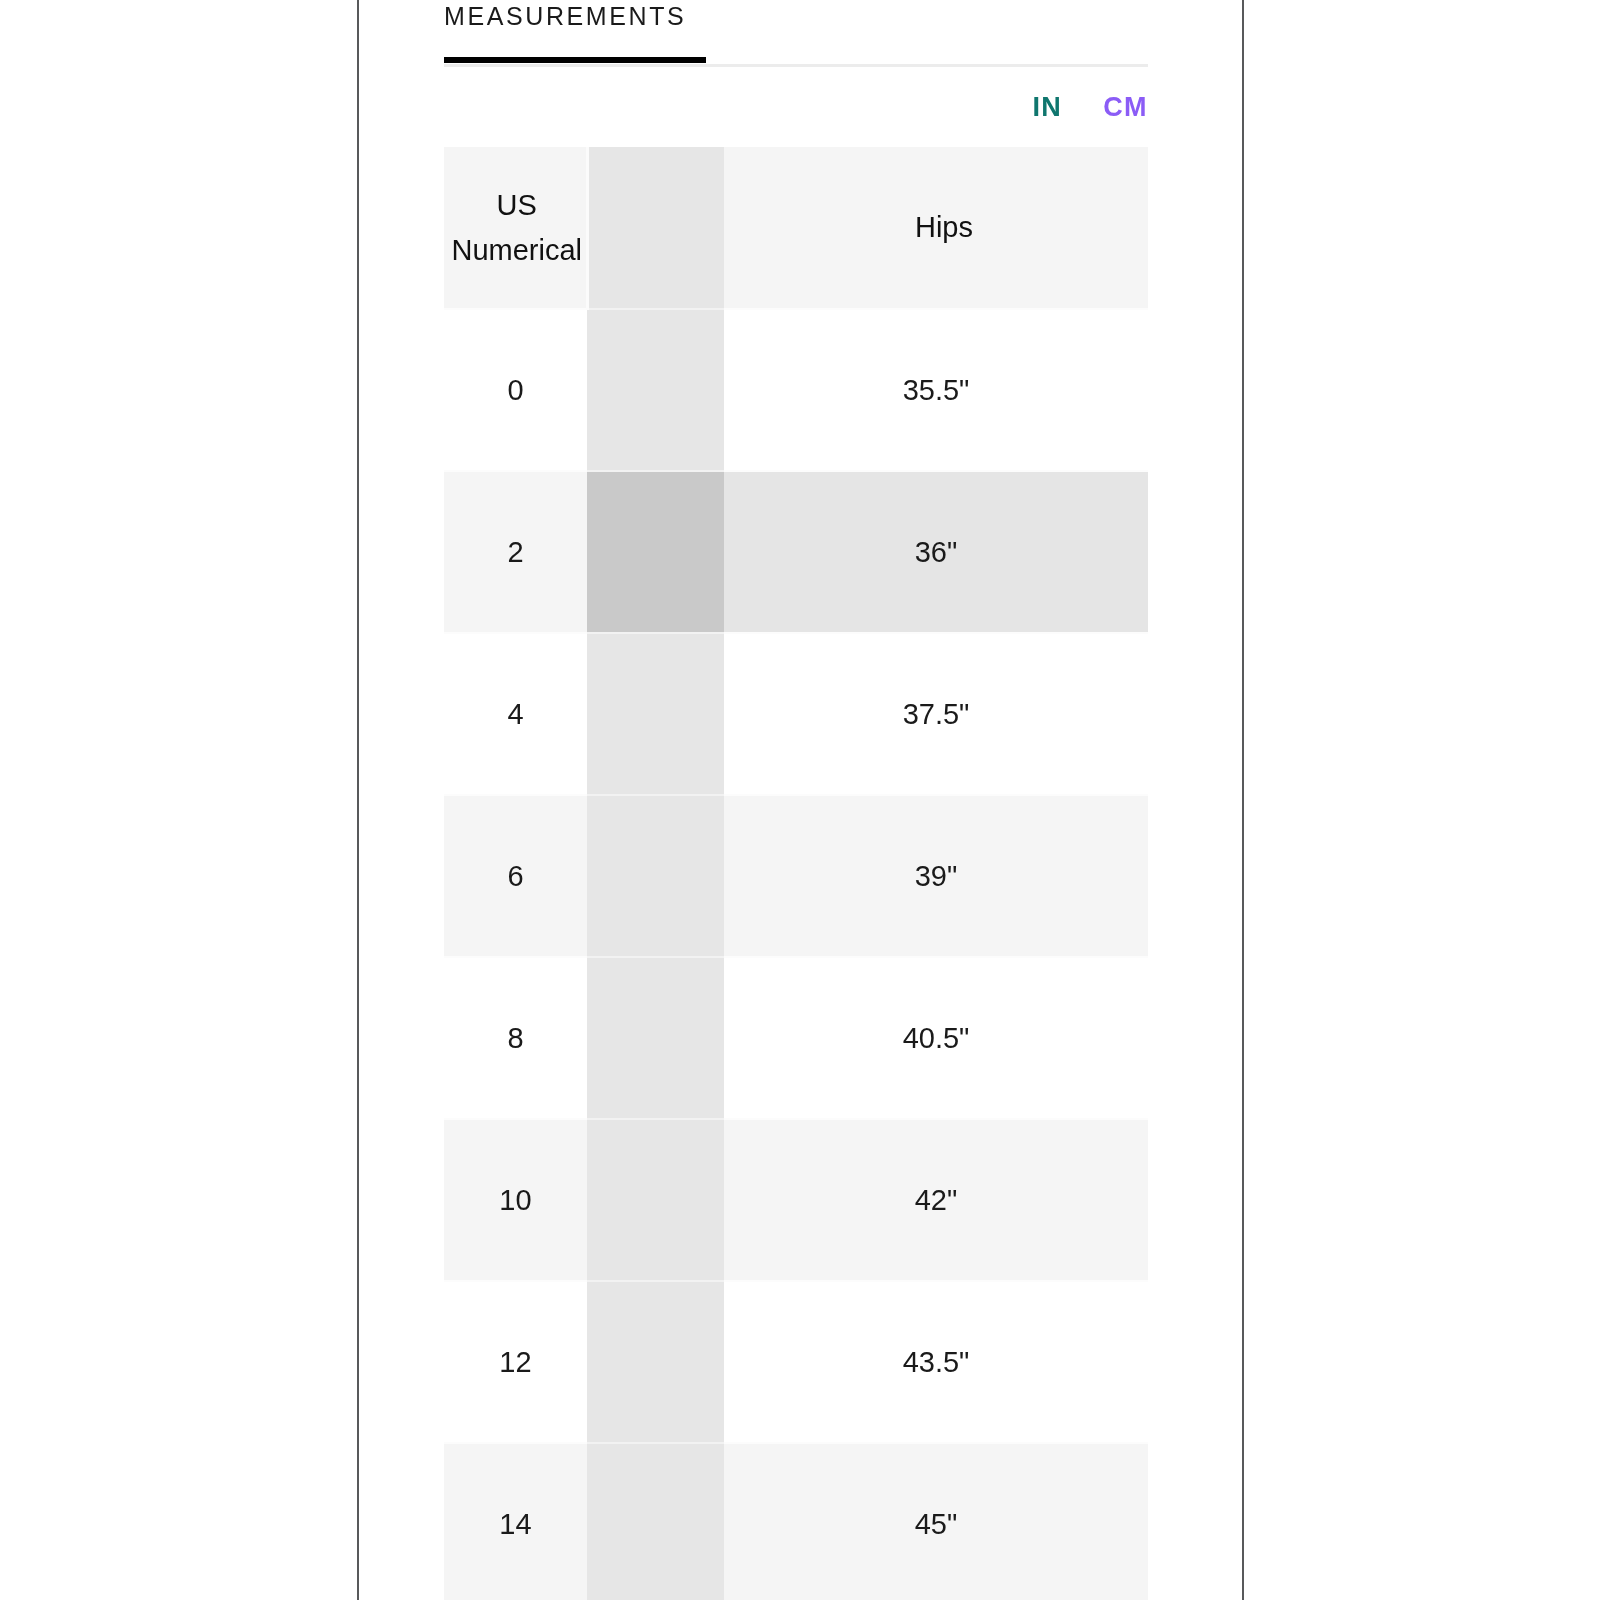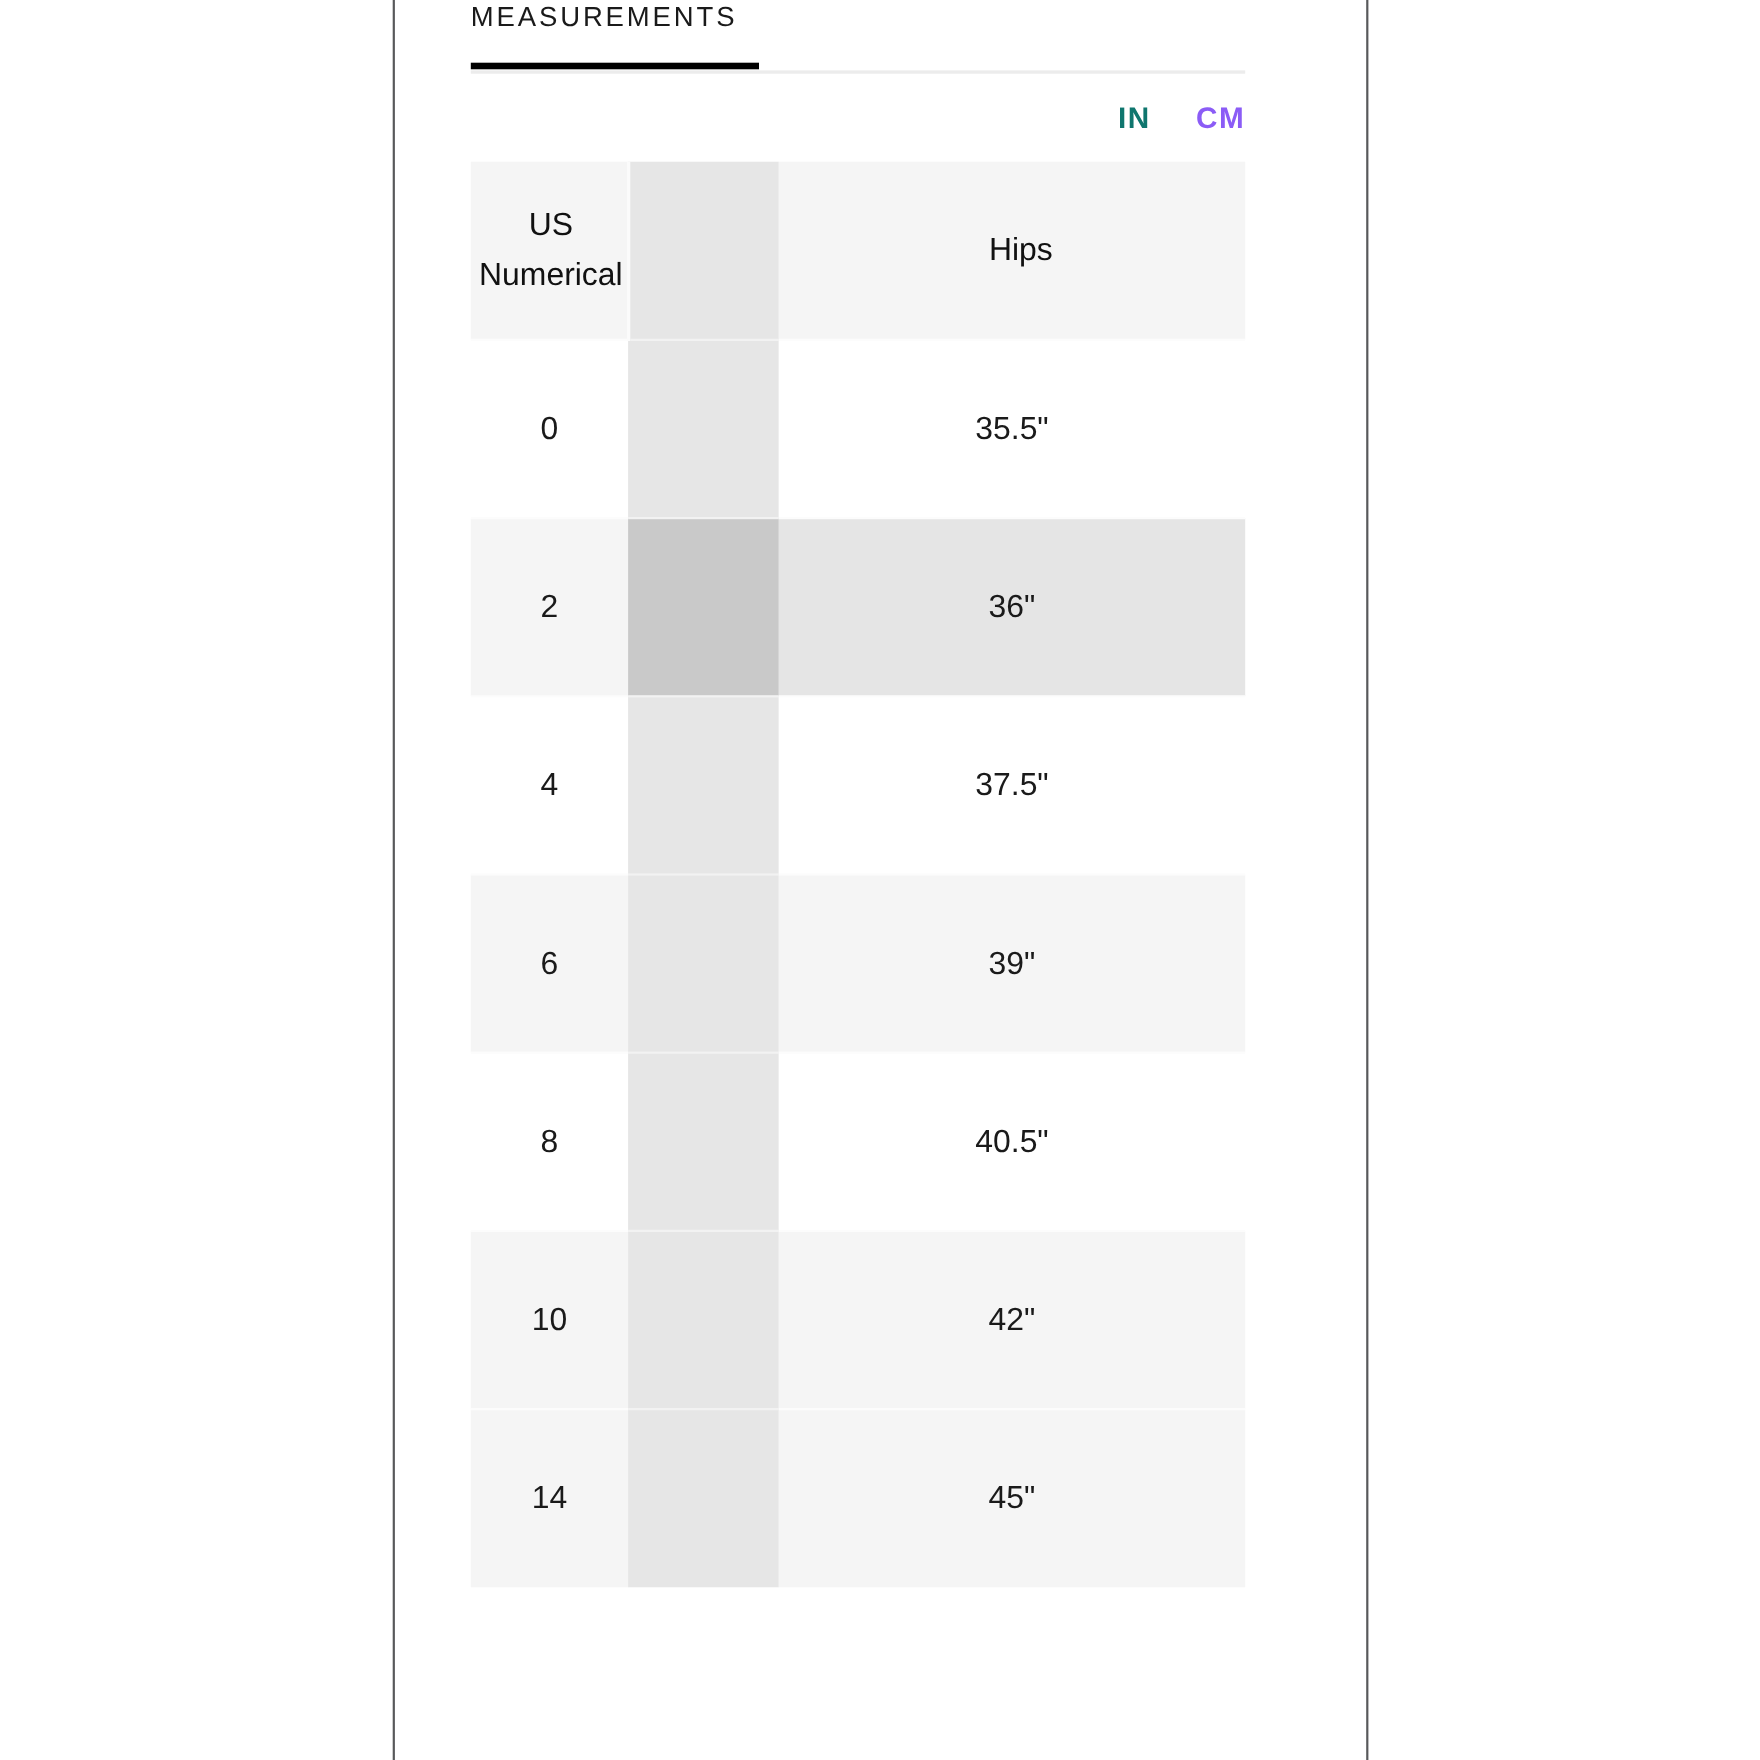--- a/index.html
+++ b/index.html
@@ -18,21 +18,21 @@
     top: 0;
     width: 887px;
     height: 1600px;
     border-left: 2px solid #58595b;
     border-right: 2px solid #58595b;
     background: #ffffff;
   }
 
   .panel {
     position: absolute;
-    left: 69px;       
+    left: 85px;       
     top: 0;
     width: 704px;     
     height: 1600px;
   }
 
   
   .tabs {
     position: relative;
     height: 67px;
     border-bottom: 3px solid #ececec;
@@ -206,20 +206,25 @@
           <tr class="odd">
             <td class="c-size">8</td>
             <td class="c-mid"></td>
             <td class="c-val">40.5"</td>
           </tr>
           <tr class="even">
             <td class="c-size">10</td>
             <td class="c-mid"></td>
             <td class="c-val">42"</td>
           </tr>
+          <tr class="odd">
+            <td class="c-size">12</td>
+            <td class="c-mid"></td>
+            <td class="c-val">43.5"</td>
+          </tr>
           <tr class="even">
             <td class="c-size">14</td>
             <td class="c-mid"></td>
             <td class="c-val">45"</td>
           </tr>
         </tbody>
     </table>
 
   </div>
 </div>

